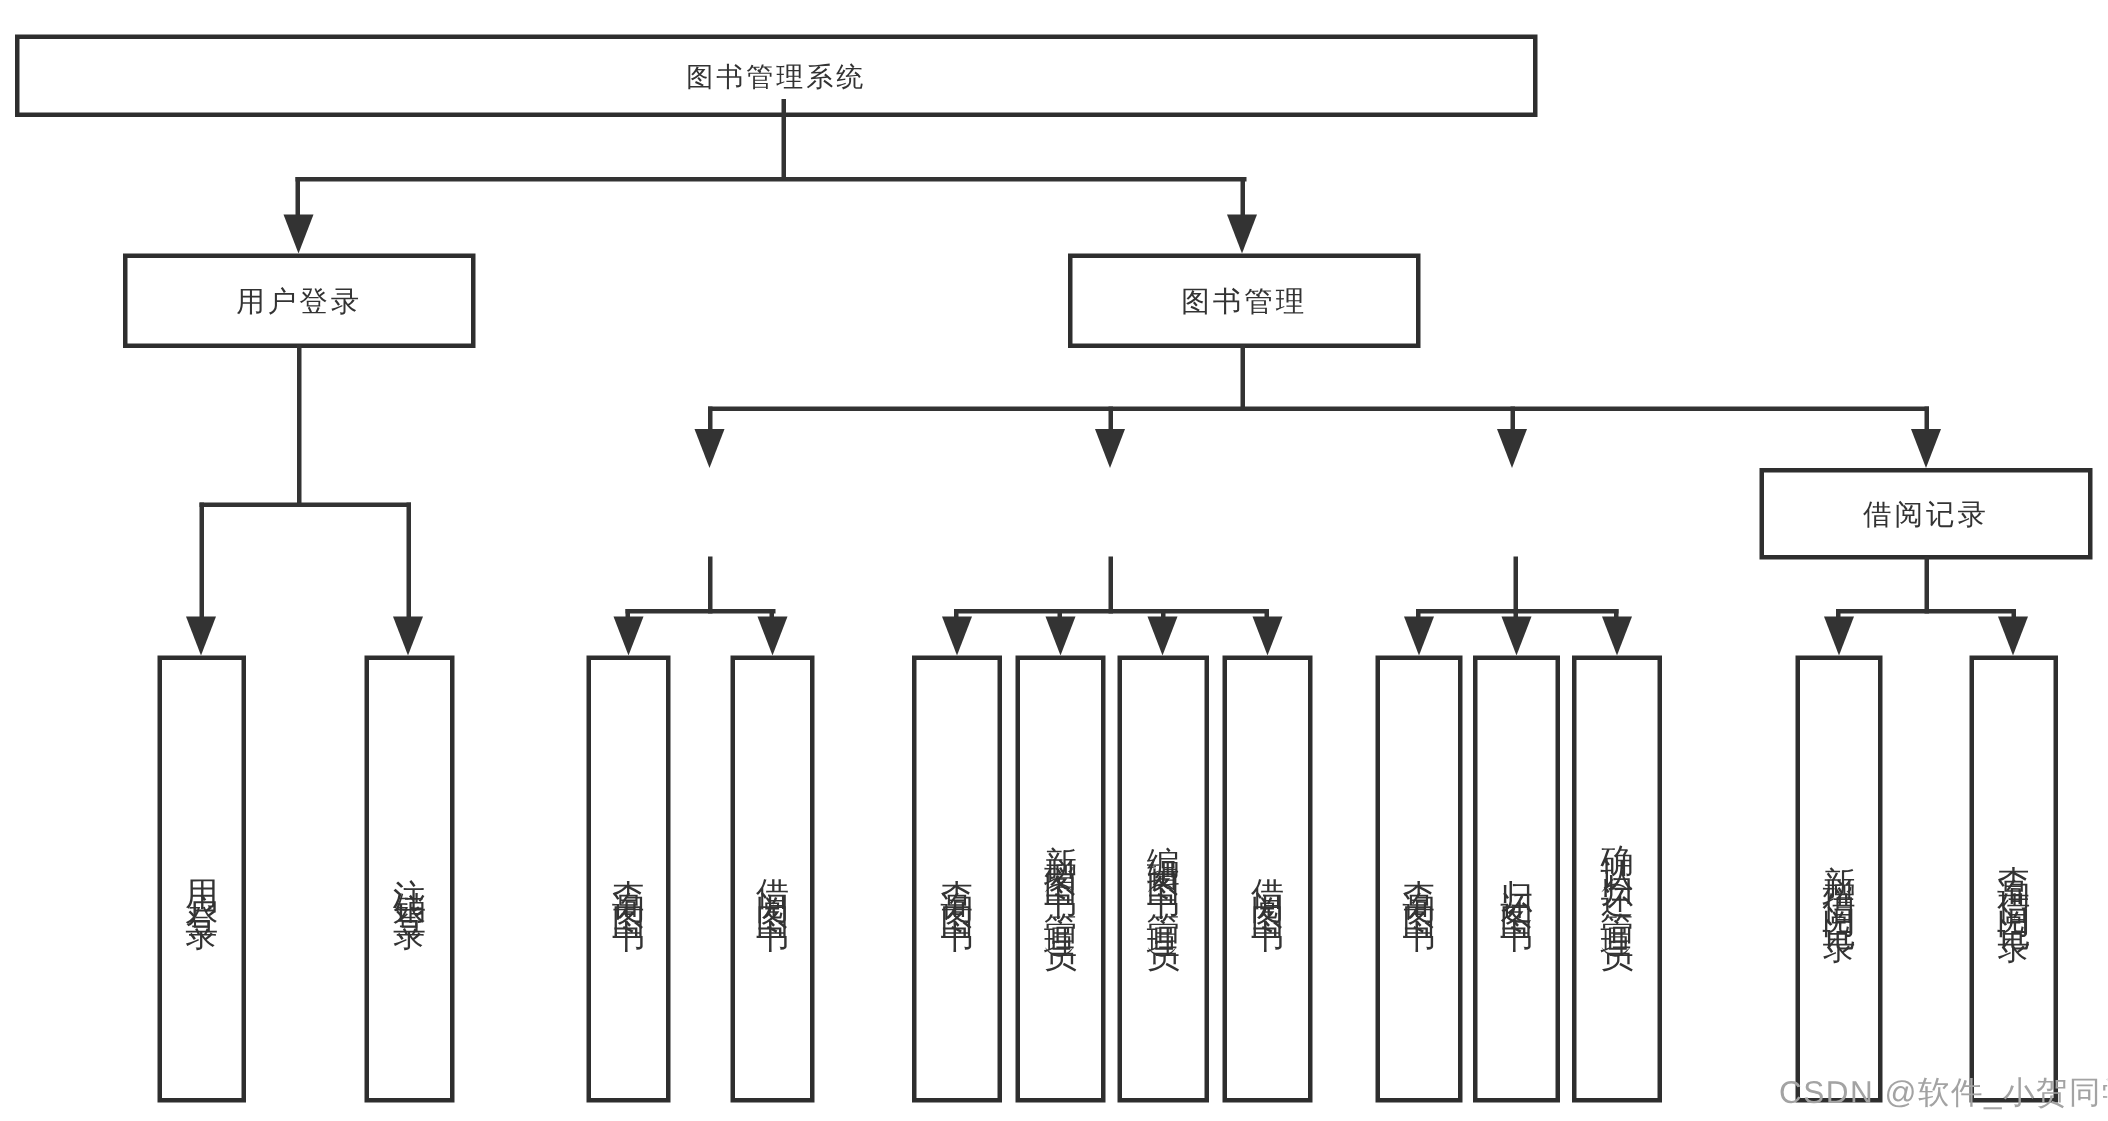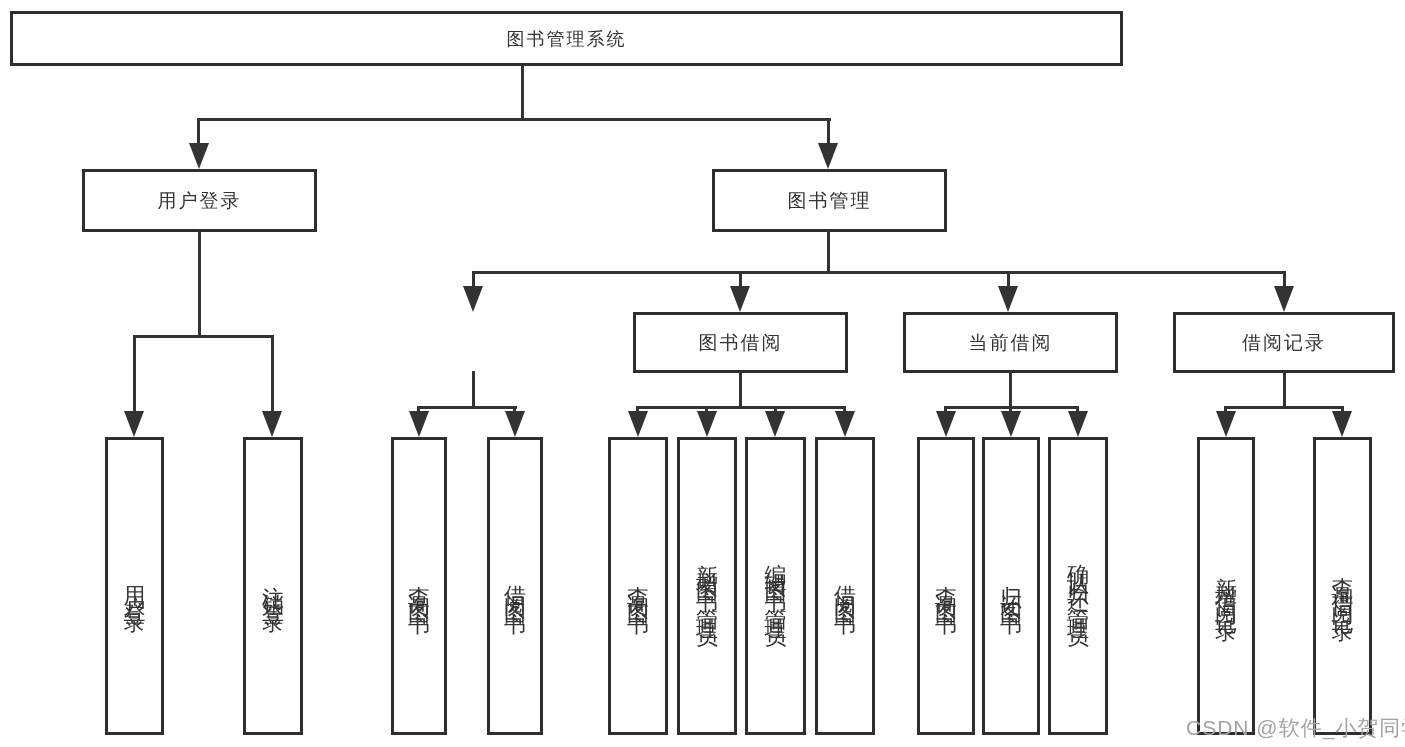--- a/index.html
+++ b/index.html
@@ -15,21 +15,21 @@
   .arrow{position:absolute;width:0;height:0;border-left:10px solid transparent;
          border-right:10px solid transparent;border-top:26px solid #333;}
   .watermark{position:absolute;left:1186px;top:714px;font-size:21px;color:#a3a3a3;
              letter-spacing:1px;z-index:5;white-space:nowrap;}
 </style>
 </head>
 <body>
 
 <div id="canvas">
 
-  <div class="box hbox big" style="left:10px;top:11px;width:1113px;height:55px;">
+  <div class="box hbox big" style="left:10px;top:23px;width:1015px;height:55px;">
     <span>图书管理系统</span>
   </div>
 
   <div class="line" style="left:521px;top:66px;width:3px;height:54px;"></div>
   <div class="line" style="left:197px;top:118px;width:634px;height:3px;"></div>
   <div class="line" style="left:197px;top:118px;width:3px;height:30px;"></div>
   <div class="arrow" style="left:189px;top:143px;"></div>
   <div class="line" style="left:827px;top:118px;width:3px;height:30px;"></div>
   <div class="arrow" style="left:818px;top:143px;"></div>
 
@@ -51,26 +51,20 @@
   <div class="line" style="left:472px;top:271px;width:814px;height:3px;"></div>
   <div class="line" style="left:472px;top:271px;width:3px;height:18px;"></div>
   <div class="arrow" style="left:463px;top:286px;"></div>
   <div class="line" style="left:739px;top:271px;width:3px;height:18px;"></div>
   <div class="arrow" style="left:730px;top:286px;"></div>
   <div class="line" style="left:1007px;top:271px;width:3px;height:18px;"></div>
   <div class="arrow" style="left:998px;top:286px;"></div>
   <div class="line" style="left:1283px;top:271px;width:3px;height:18px;"></div>
   <div class="arrow" style="left:1274px;top:286px;"></div>
 
-  <div class="box hbox" style="left:633px;top:312px;width:215px;height:61px;">
-    <span>图书借阅</span>
-  </div>
-  <div class="box hbox" style="left:903px;top:312px;width:215px;height:61px;">
-    <span>当前借阅</span>
-  </div>
   <div class="box hbox" style="left:1173px;top:312px;width:222px;height:61px;">
     <span>借阅记录</span>
   </div>
 
   <div class="line" style="left:472px;top:371px;width:3px;height:38px;"></div>
   <div class="line" style="left:739px;top:371px;width:3px;height:38px;"></div>
   <div class="line" style="left:1009px;top:371px;width:3px;height:38px;"></div>
   <div class="line" style="left:1283px;top:371px;width:3px;height:38px;"></div>
 
   <div class="line" style="left:417px;top:406px;width:100px;height:3px;"></div>

